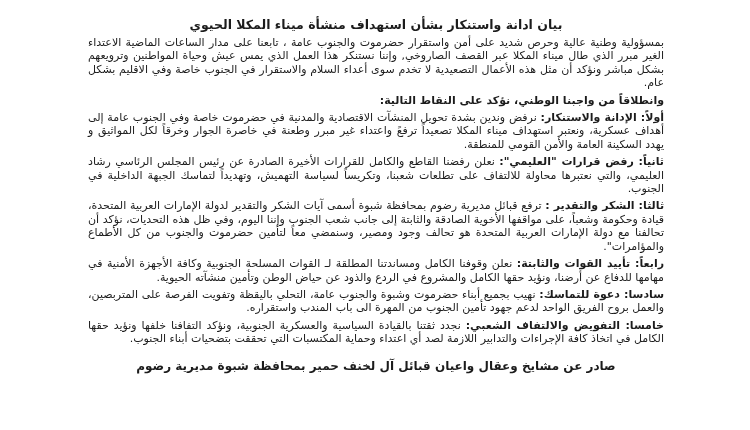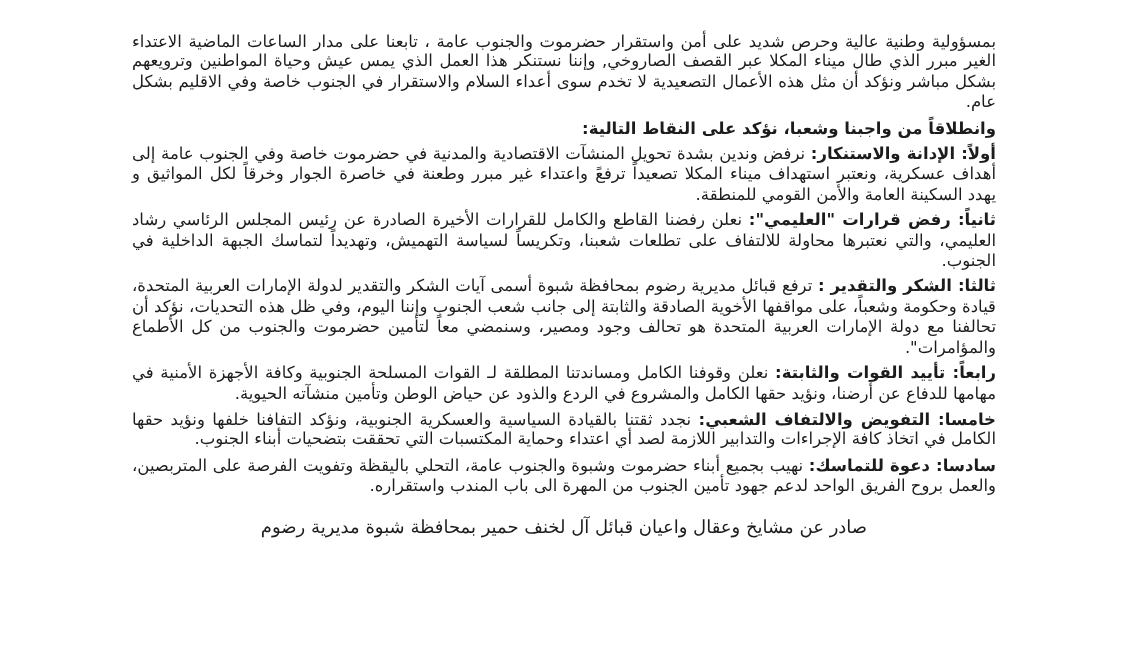--- a/index.html
+++ b/index.html
@@ -36,37 +36,38 @@
   }
   .preamble {
     font-weight: bold;
     text-align: right;
   }
   .section-heading {
     font-weight: bold;
   }
   .issuer {
     font-size: 12px;
-    font-weight: normal;
+    font-weight: bold;
     text-align: center;
     margin: 13px 0 0 0;
   }
 </style>
 </head>
 <body style="background: rgb(255, 255, 255); color: rgb(28, 28, 28);">
 
 <div class="page">
+  <h1 class="doc-title">بيان ادانة واستنكار بشأن استهداف منشأة ميناء المكلا الحيوي</h1>
 
   <p class="para">بمسؤولية وطنية عالية وحرص شديد على أمن واستقرار حضرموت والجنوب عامة ، تابعنا على مدار الساعات الماضية الاعتداء الغير مبرر الذي طال ميناء المكلا عبر القصف الصاروخي, وإننا نستنكر هذا العمل الذي يمس عيش وحياة المواطنين وترويعهم بشكل مباشر ونؤكد أن مثل هذه الأعمال التصعيدية لا تخدم سوى أعداء السلام والاستقرار في الجنوب خاصة وفي الاقليم بشكل عام.</p>
 
-  <p class="para preamble">وانطلاقاً من واجبنا وشعبا، نؤكد على النقاط التالية:</p>
+  <p class="para preamble">وانطلاقاً من واجبنا الوطني، نؤكد على النقاط التالية:</p>
 
   <div id="sections">
       <p class="para"><b class="section-heading">أولاً: الإدانة والاستنكار:</b> <span>نرفض وندين بشدة تحويل المنشآت الاقتصادية والمدنية في حضرموت خاصة وفي الجنوب عامة إلى أهداف عسكرية، ونعتبر استهداف ميناء المكلا تصعيداً ترفعً واعتداء غير مبرر وطعنة في خاصرة الجوار وخرقاً لكل المواثيق و يهدد السكينة العامة والأمن القومي للمنطقة.</span></p>
       <p class="para"><b class="section-heading">ثانياً: رفض قرارات "العليمي":</b> <span>نعلن رفضنا القاطع والكامل للقرارات الأخيرة الصادرة عن رئيس المجلس الرئاسي رشاد العليمي، والتي نعتبرها محاولة للالتفاف على تطلعات شعبنا، وتكريساً لسياسة التهميش، وتهديداً لتماسك الجبهة الداخلية في الجنوب.</span></p>
       <p class="para"><b class="section-heading">ثالثا: الشكر والتقدير :</b> <span>ترفع قبائل مديرية رضوم بمحافظة شبوة أسمى آيات الشكر والتقدير لدولة الإمارات العربية المتحدة، قيادة وحكومة وشعباً، على مواقفها الأخوية الصادقة والثابتة إلى جانب شعب الجنوب وإننا اليوم، وفي ظل هذه التحديات، نؤكد أن تحالفنا مع دولة الإمارات العربية المتحدة هو تحالف وجود ومصير، وسنمضي معاً لتأمين حضرموت والجنوب من كل الأطماع والمؤامرات".</span></p>
       <p class="para"><b class="section-heading">رابعاً: تأييد القوات والثابتة:</b> <span>نعلن وقوفنا الكامل ومساندتنا المطلقة لـ القوات المسلحة الجنوبية وكافة الأجهزة الأمنية في مهامها للدفاع عن أرضنا، ونؤيد حقها الكامل والمشروع في الردع والذود عن حياض الوطن وتأمين منشآته الحيوية.</span></p>
+      <p class="para"><b class="section-heading">سادسا: دعوة للتماسك:</b> <span>نهيب بجميع أبناء حضرموت وشبوة والجنوب عامة، التحلي باليقظة وتفويت الفرصة على المتربصين، والعمل بروح الفريق الواحد لدعم جهود تأمين الجنوب من المهرة الى باب المندب  واستقراره.</span></p>
       <p class="para"><b class="section-heading">خامسا: التفويض والالتفاف الشعبي:</b> <span>نجدد ثقتنا بالقيادة السياسية والعسكرية الجنوبية، ونؤكد التفافنا خلفها ونؤيد حقها الكامل في اتخاذ كافة الإجراءات والتدابير اللازمة لصد أي اعتداء وحماية المكتسبات التي تحققت بتضحيات أبناء الجنوب.</span></p>
-      <p class="para"><b class="section-heading">سادسا: دعوة للتماسك:</b> <span>نهيب بجميع أبناء حضرموت وشبوة والجنوب عامة، التحلي باليقظة وتفويت الفرصة على المتربصين، والعمل بروح الفريق الواحد لدعم جهود تأمين الجنوب من المهرة الى باب المندب  واستقراره.</span></p>
     </div>
 
   <p class="issuer">صادر عن مشايخ وعقال واعيان قبائل آل لخنف حمير بمحافظة شبوة مديرية رضوم</p>
 </div>
 
 </body></html>

